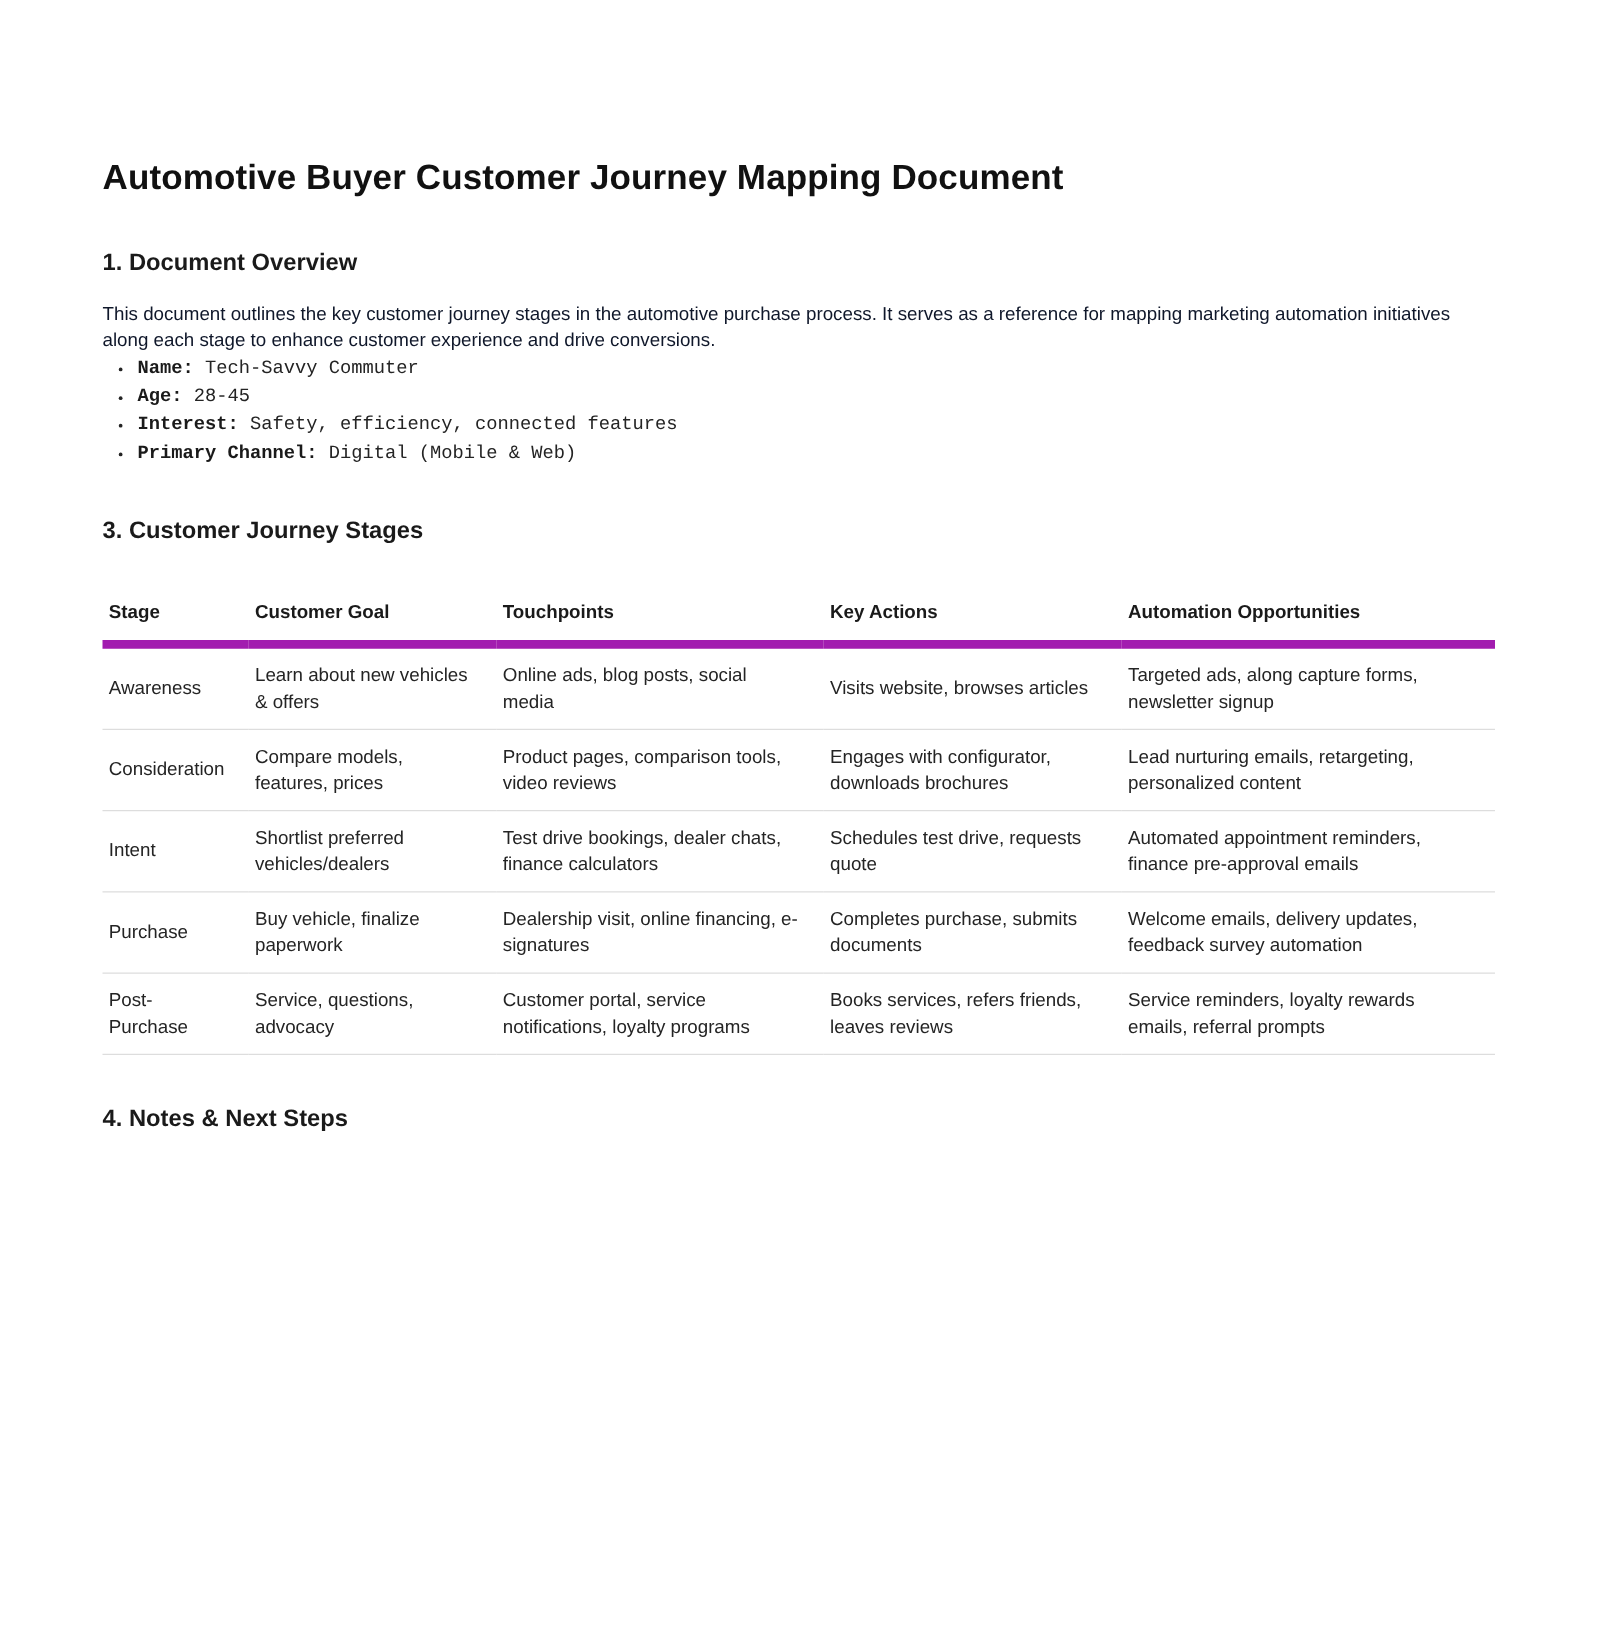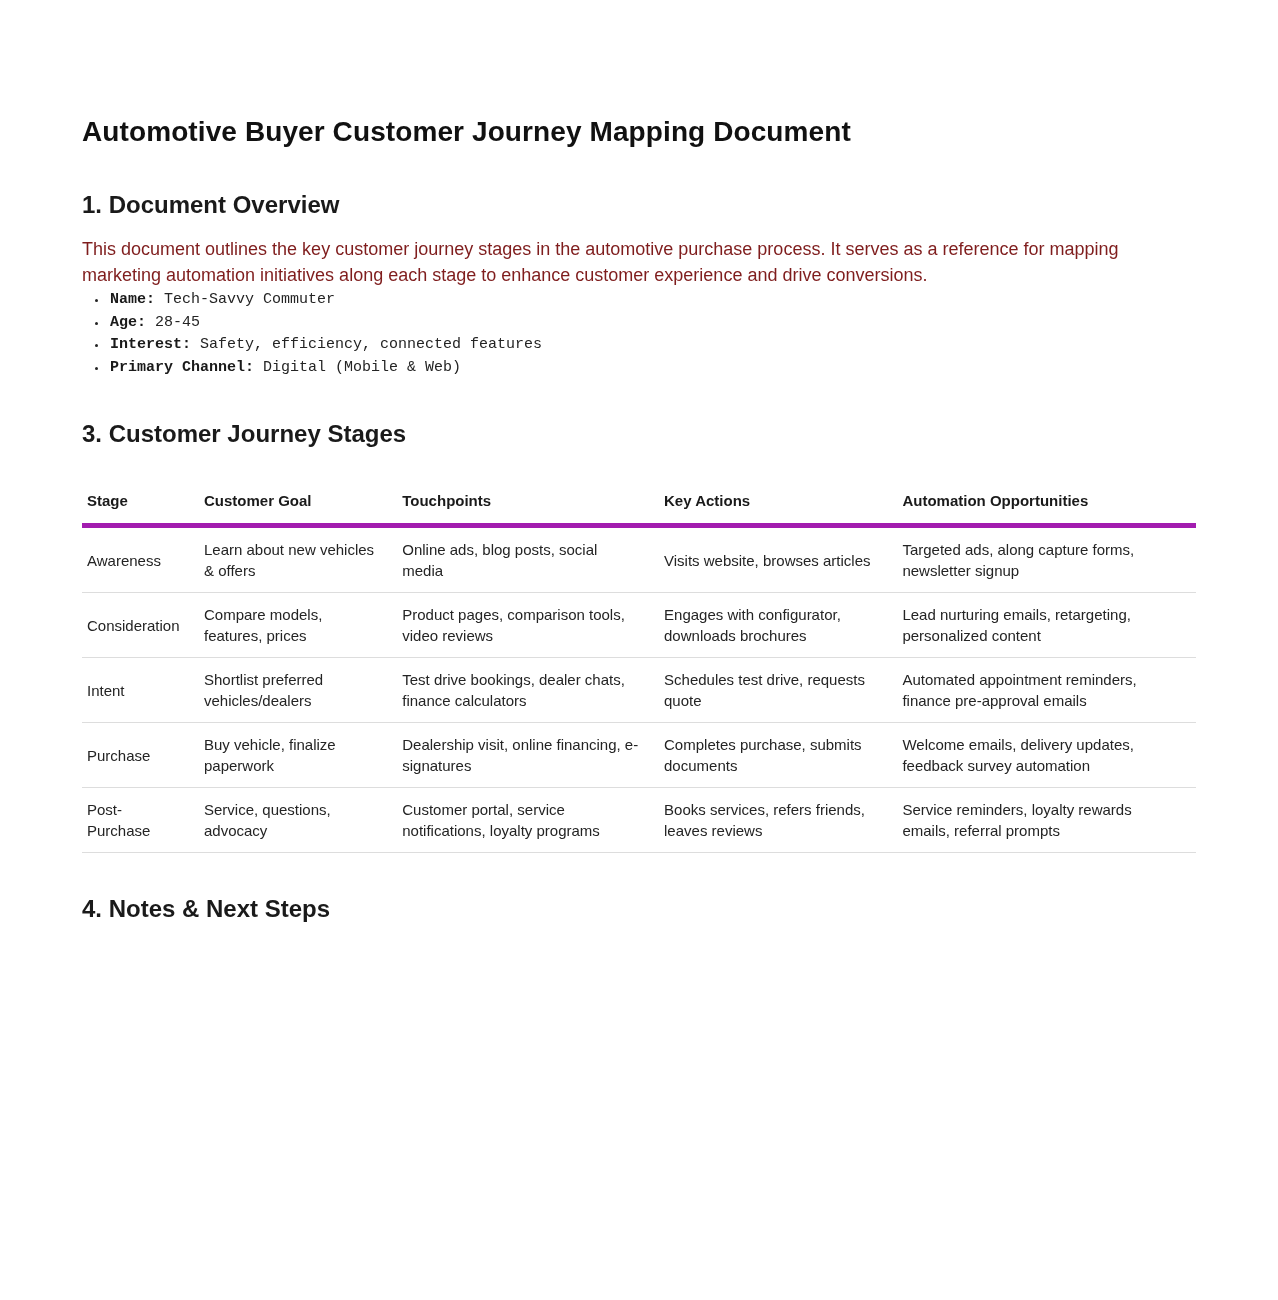--- a/index.html
+++ b/index.html
@@ -5,44 +5,44 @@
   * { box-sizing: border-box; }
   html, body {
     margin: 0;
     padding: 0;
     background: #ffffff;
     font-family: "Liberation Sans", "DejaVu Sans", sans-serif;
     color: #242424;
   }
   .page {
     width: 1114px;
-    margin: 4px auto;
+    margin: 14px auto;
     padding-top: 110px;
     padding-bottom: 120px;
   }
   h1.doc-title {
     font-size: 28px;
     font-weight: 700;
     color: #111111;
     margin: 0 0 2px 0;
     line-height: 1.25;
     letter-spacing: 0.1px;
   }
   h2.section-heading {
-    font-size: 24px;
+    font-size: 19px;
     font-weight: 700;
     color: #1a1a1a;
     margin: 40px 0 17px 0;
     line-height: 1.3;
   }
   p.body-text {
-    font-size: 18px;
+    font-size: 15px;
     line-height: 1.42;
     margin: 0;
-    color: #7f1d1d;
+    color: #0f172a;
   }
   ul.doc-list {
     margin: 0;
     padding-left: 26px;
     font-size: 15px;
     line-height: 1.43;
   }
   ul.doc-list li {
     margin: 1px 0;
     padding-left: 2px;
@@ -57,21 +57,21 @@
     width: 100%;
     border-collapse: collapse;
     margin-top: 28px;
     font-size: 15px;
   }
   table.journey-table th {
     text-align: left;
     font-weight: 700;
     color: #1a1a1a;
     padding: 13px 18px 12px 5px;
-    border-bottom: 5px solid #a21caf;
+    border-bottom: 7px solid #a21caf;
     vertical-align: middle;
     line-height: 1.4;
   }
   table.journey-table td {
     padding: 11px 18px 11px 5px;
     border-bottom: 1px solid #dddddd;
     vertical-align: middle;
     line-height: 1.4;
     color: #242424;
   }

